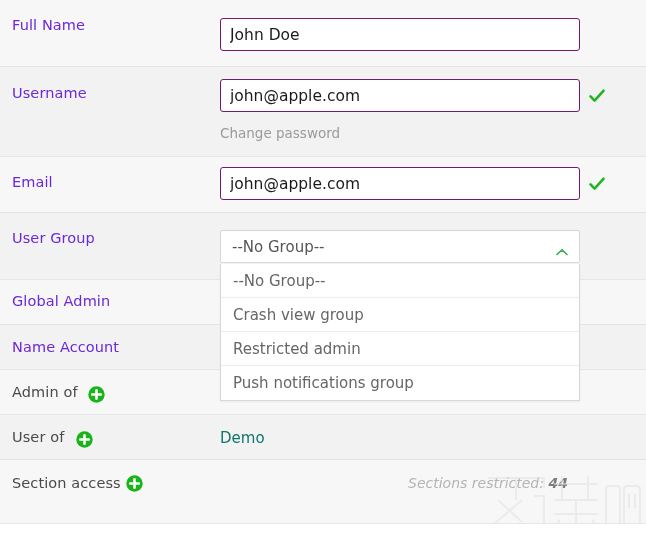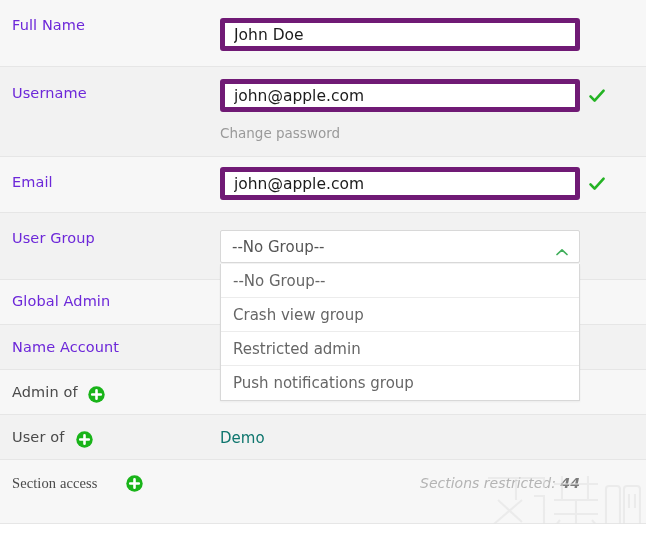--- a/index.html
+++ b/index.html
@@ -40,21 +40,21 @@
   .row-label.dark { color: #4a4a4a; }
 
   
   .field {
     position: absolute;
     left: 220px;
     width: 360px;
     height: 33px;
     box-sizing: border-box;
     background: #ffffff;
-    border: 5px solid #701a75;
+    border: 1px solid #701a75;
     border-radius: 3px;
     font-family: "DejaVu Sans", "Liberation Sans", sans-serif;
     font-size: 15.5px;
     color: #1b1b1b;
     padding: 0 9px;
     outline: none;
   }
 
   .helper-link {
     position: absolute;
@@ -234,30 +234,30 @@
     <span class="row-label dark" style="top:14px;">User of</span>
   </div>
   <span class="plus" style="left:76px;top:431px;">
     <svg viewBox="0 0 17 17" width="17" height="17">
       <circle cx="8.5" cy="8.5" r="8.2" fill="#19b419"></circle>
       <path d="M8.5 4.2 v8.6 M4.2 8.5 h8.6" stroke="#ffffff" stroke-width="2.6" stroke-linecap="round"></path>
     </svg>
   </span>
   <span class="value-text" style="left:220px;top:429px;">Demo</span>
 
-  <div class="row" style="top:460px;height:64px;font-family:Liberation Serif, serif;">
+  <div class="row" style="top:460px;height:64px;">
     <span class="row-label dark" style="top:15px;">Section access</span>
   </div>
   <span class="plus" style="left:126px;top:475px;">
     <svg viewBox="0 0 17 17" width="17" height="17">
       <circle cx="8.5" cy="8.5" r="8.2" fill="#19b419"></circle>
       <path d="M8.5 4.2 v8.6 M4.2 8.5 h8.6" stroke="#ffffff" stroke-width="2.6" stroke-linecap="round"></path>
     </svg>
   </span>
-  <span class="muted-italic" style="left:420px;top:475px;text-align:center;"><span>Sections restricted:</span>&nbsp;<b>44</b></span>
+  <span class="muted-italic" style="left:408px;top:475px;text-align:center;"><span>Sections restricted:</span>&nbsp;<b>44</b></span>
 
   <div class="select-box">
     <span class="select-value">--No Group--</span>
     <span class="select-caret">
       <svg viewBox="0 0 14 10" width="14" height="10">
         <path d="M2 7.5 L7 2.8 L12 7.5" stroke="#3fae5a" stroke-width="1.7" fill="none" stroke-linecap="round" stroke-linejoin="round"></path>
       </svg>
     </span>
   </div>
 

